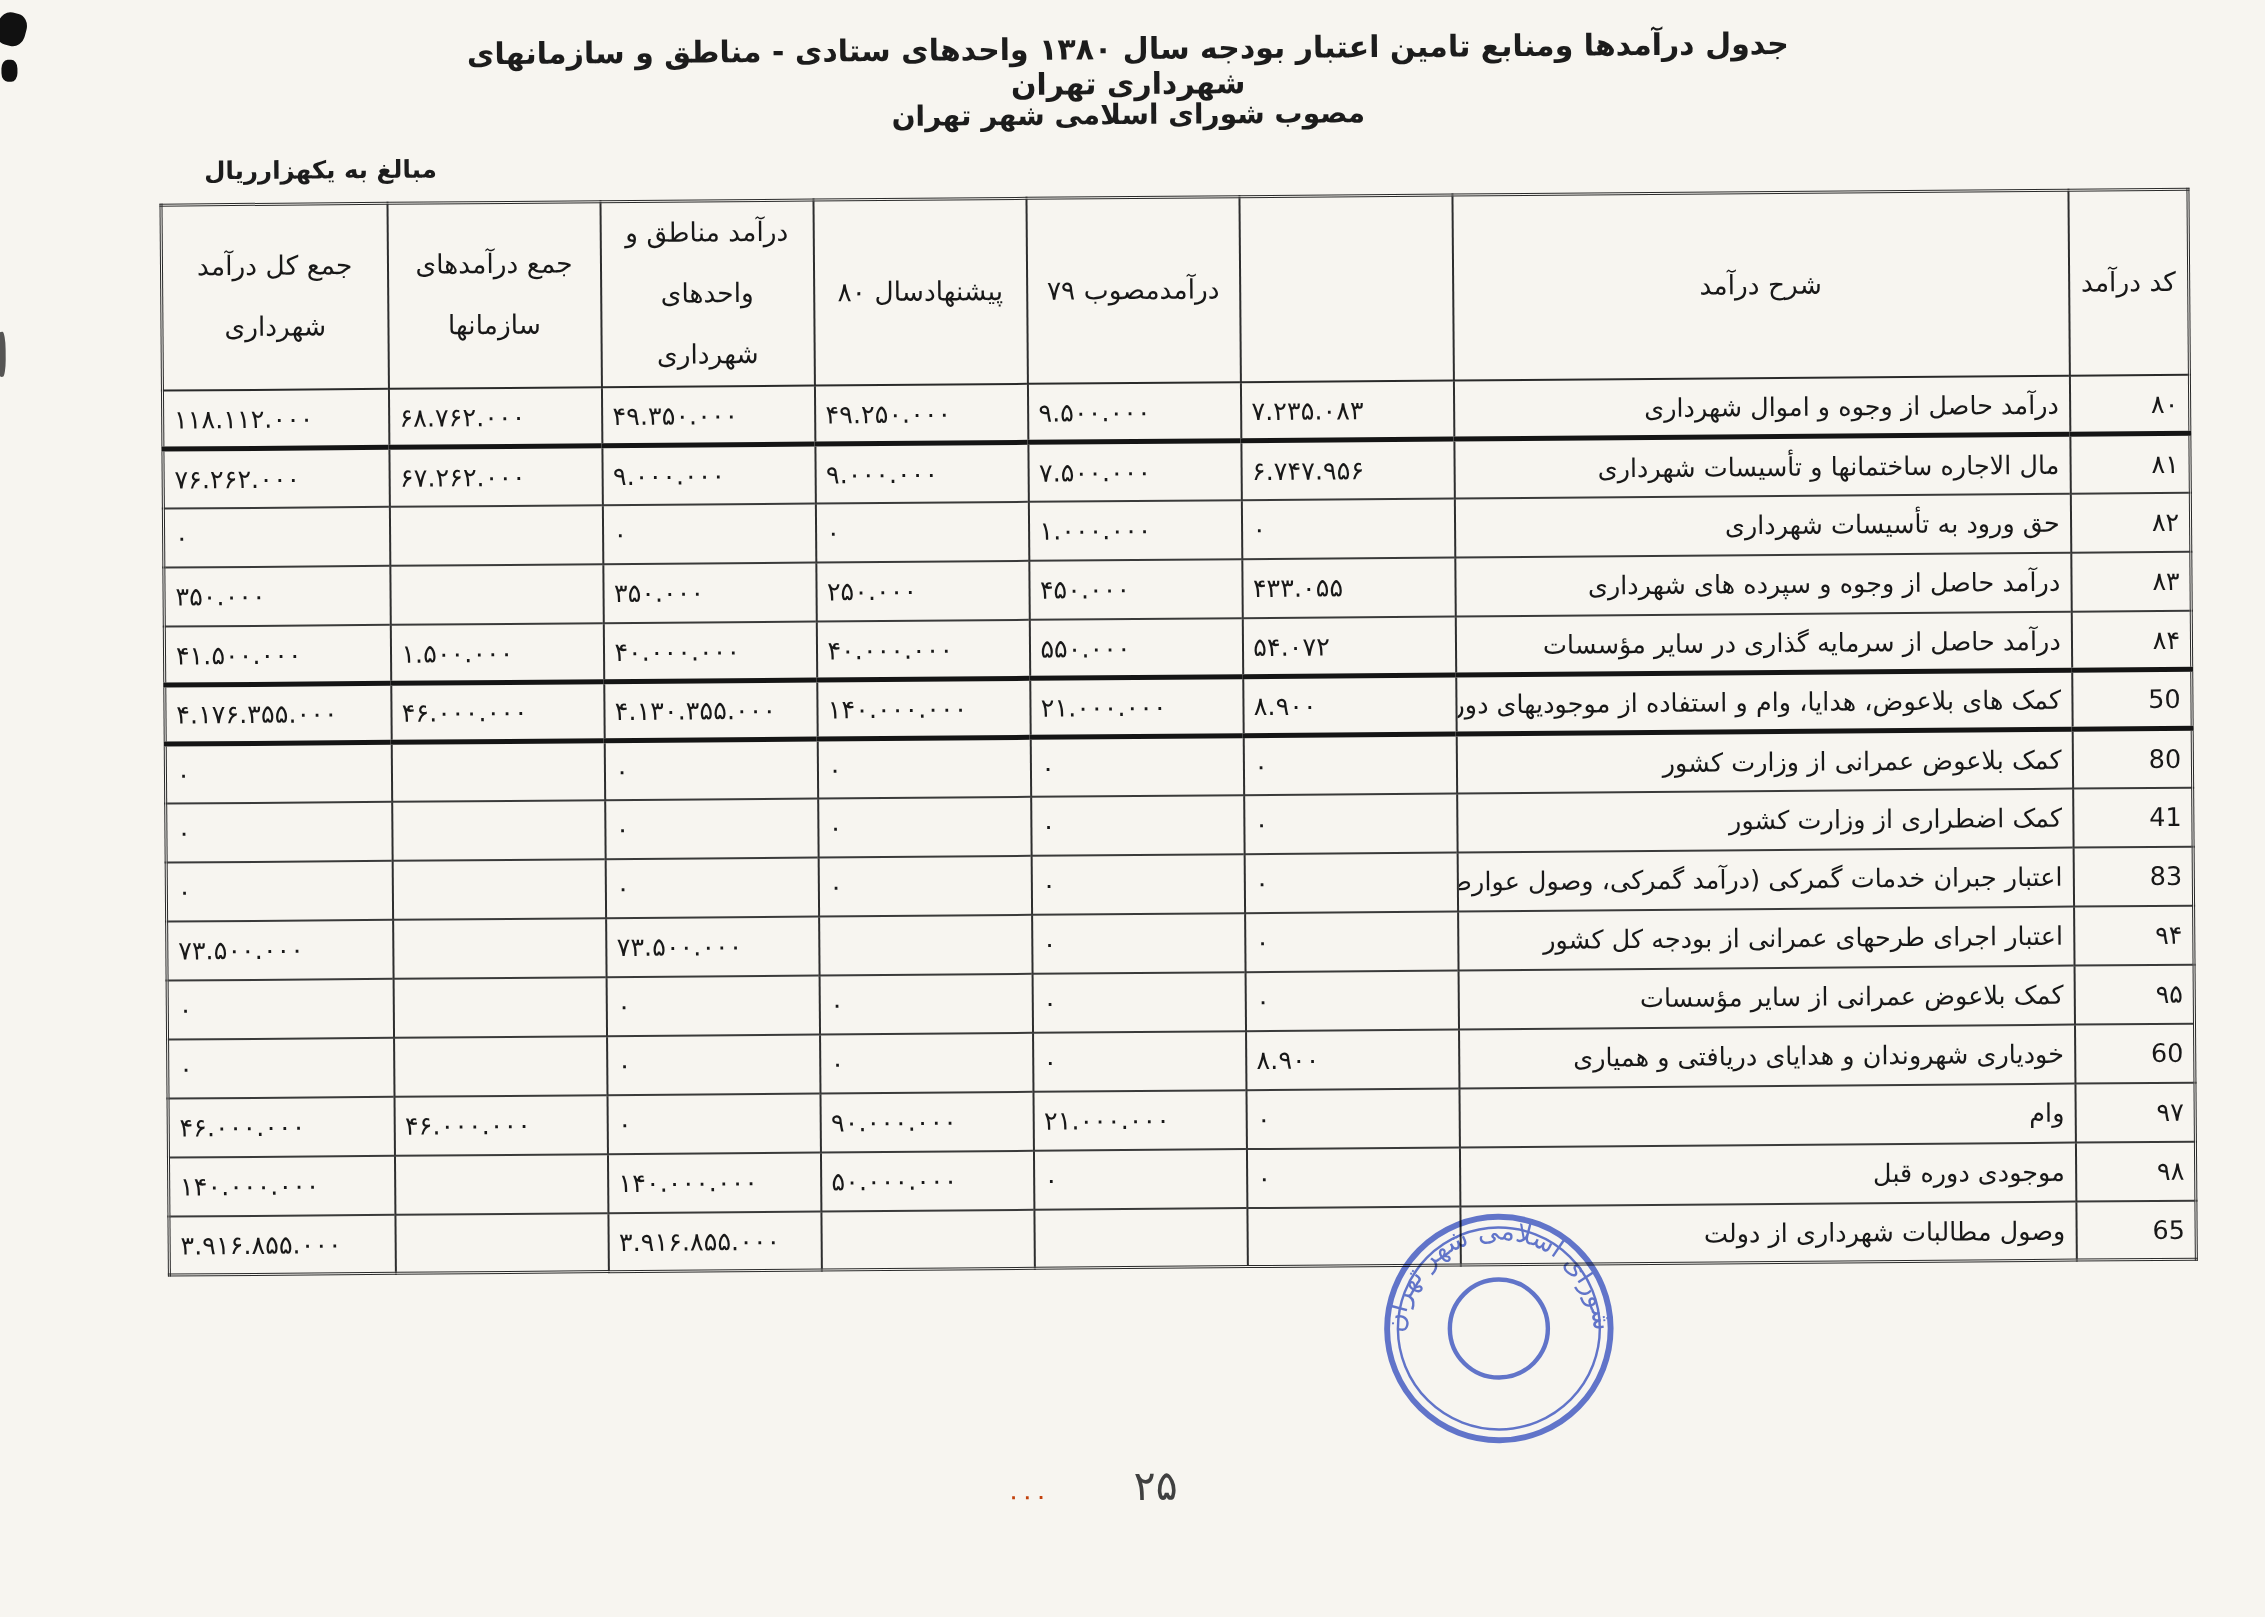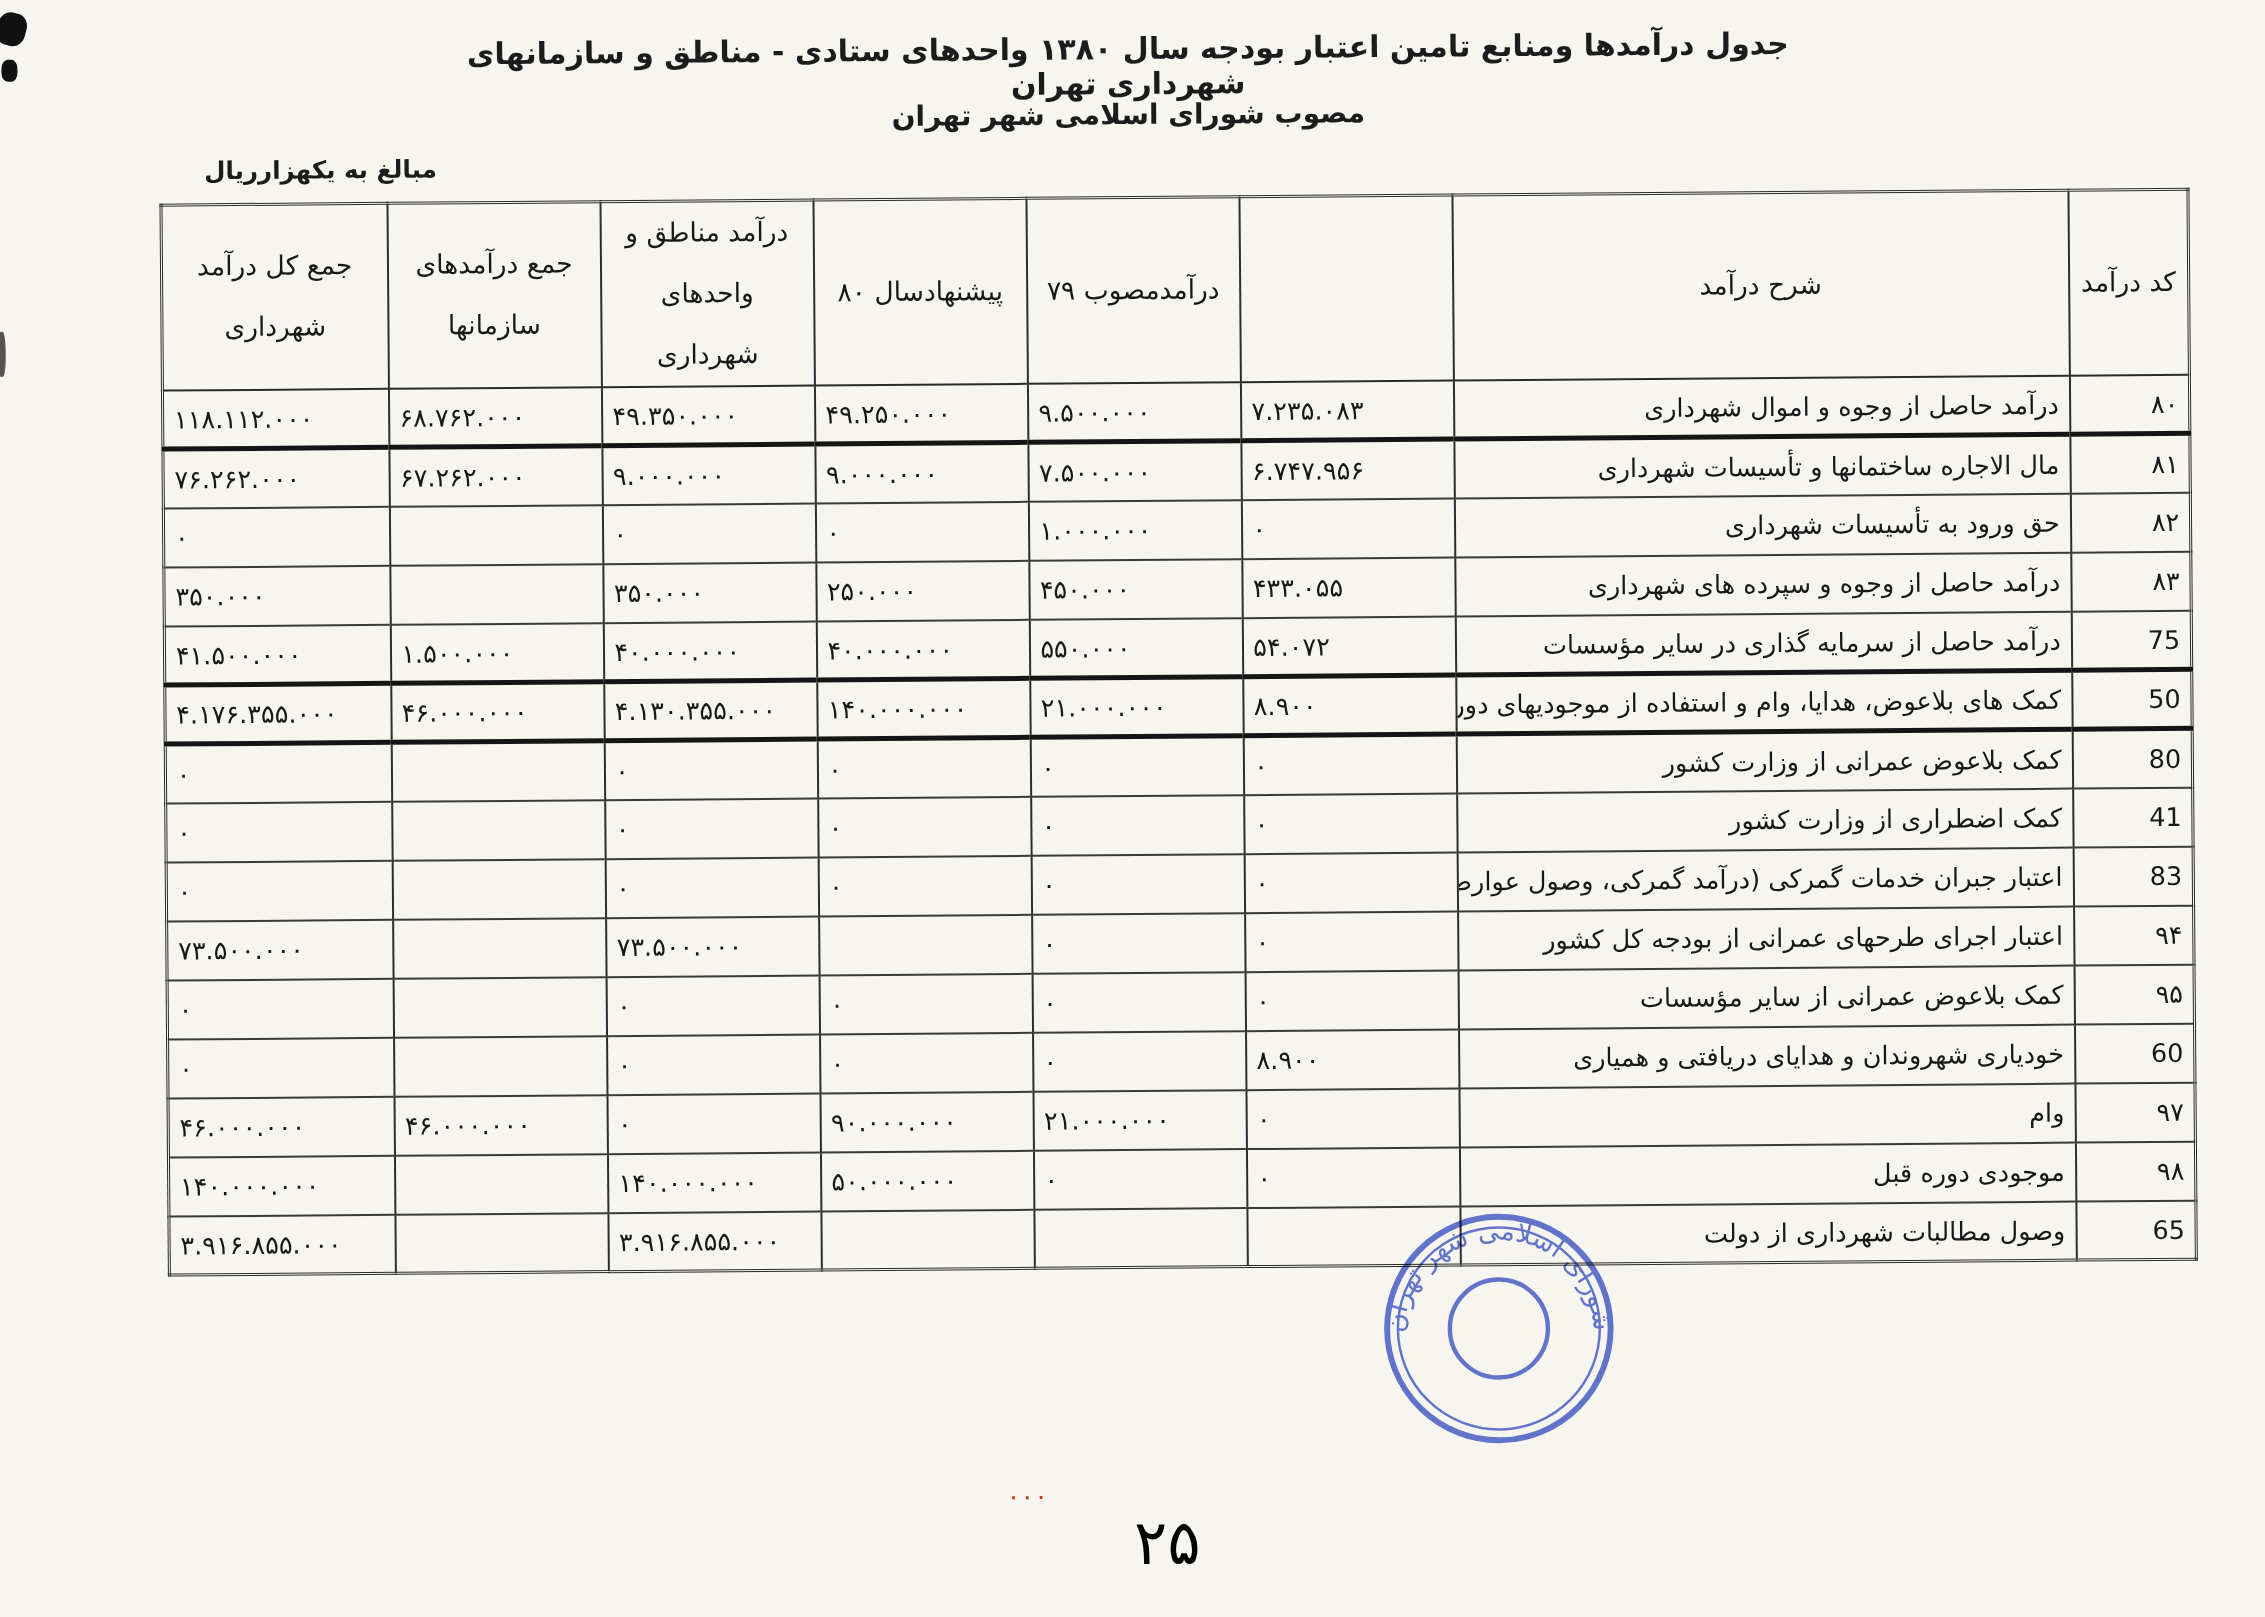--- a/index.html
+++ b/index.html
@@ -52,22 +52,22 @@
   td.num{text-align:left;padding-left:21.6px;font-size:24.5px;}
   td.desc{text-align:right;padding-right:11.8px;font-size:25.5px;white-space:normal;line-height:1.1;}
   td.code{text-align:right;font-size:25.5px;}
   tr.thick-bottom td{border-bottom:5.9px solid #151515;}
   
   .stamp{position:absolute;left:1370px;top:1198px;width:247px;height:257px;
          opacity:.82;mix-blend-mode:multiply;}
   
   .pageno{position:absolute;top:1462px;left:1000px;width:314px;direction:ltr;}
   .pageno .dots{font-size:25.5px;letter-spacing:9.8px;color:#c2410c;position:absolute;left:0;top:17.6px;}
-  .pageno .num{font-size:62px;color:#000000;position:absolute;left:127px;top:0;
-               font-family:"DejaVu Serif", serif;margin-top:44px;}
+  .pageno .num{font-size:41px;color:#404040;position:absolute;left:127px;top:0;
+               font-family:"DejaVu Serif", serif;}
   
   .blot{position:absolute;background:#111;border-radius:40%;}
   .blot.b1{left:2px;top:3.9px;width:29px;height:33px;transform:rotate(15deg);}
   .blot.b2{left:5.9px;top:51px;width:15.7px;height:21.6px;}
   .blot.b3{left:0px;top:323px;width:7.8px;height:45px;opacity:.7;}
 </style>
 </head>
 <body>
 
 <div class="sheet">
@@ -134,21 +134,21 @@
       <td class="code">۸۳</td>
       <td class="desc">درآمد حاصل از وجوه و سپرده های شهرداری</td>
       <td class="num">۴۳۳.۰۵۵</td>
       <td class="num">۴۵۰.۰۰۰</td>
       <td class="num">۲۵۰.۰۰۰</td>
       <td class="num">۳۵۰.۰۰۰</td>
       <td class="num"></td>
       <td class="num">۳۵۰.۰۰۰</td>
     </tr>
         <tr class="thick-bottom">
-      <td class="code">75</td>
+      <td class="code">۸۴</td>
       <td class="desc">درآمد حاصل از سرمایه گذاری در سایر مؤسسات</td>
       <td class="num">۵۴.۰۷۲</td>
       <td class="num">۵۵۰.۰۰۰</td>
       <td class="num">۴۰.۰۰۰.۰۰۰</td>
       <td class="num">۴۰.۰۰۰.۰۰۰</td>
       <td class="num">۱.۵۰۰.۰۰۰</td>
       <td class="num">۴۱.۵۰۰.۰۰۰</td>
     </tr>
         <tr class="thick-bottom">
       <td class="code">50</td>

